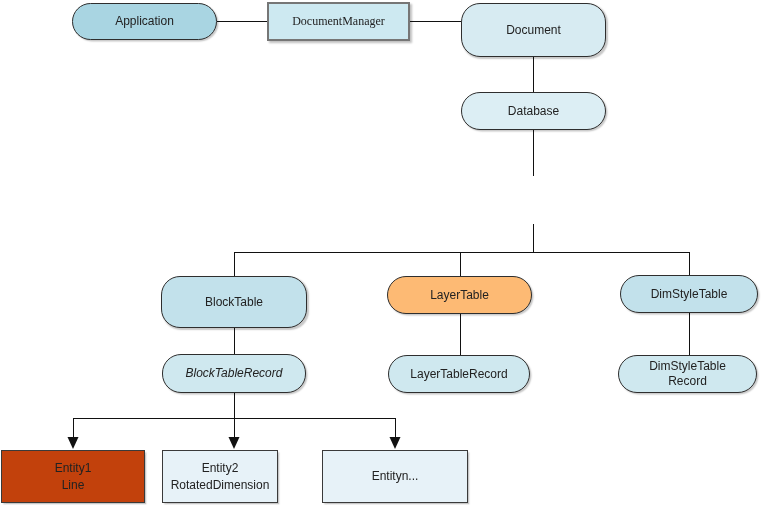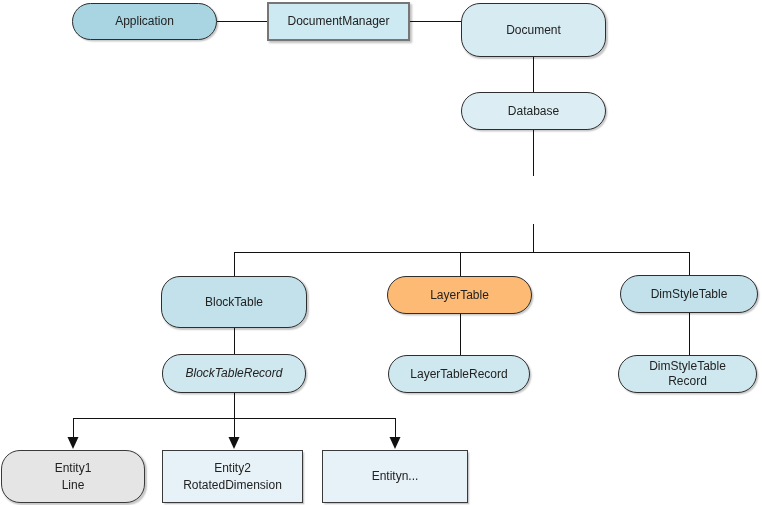--- a/index.html
+++ b/index.html
@@ -20,21 +20,21 @@
   #n-document           {left:461px;top:3px;  width:145px;height:54px;}
   #n-database           {left:461px;top:92px; width:145px;height:38px;align-items:center;}
   #n-tables             {left:460px;top:176px;width:146px;height:52px;}
   #n-block-table        {left:161px;top:276px;width:146px;height:52px;}
   #n-layer-table        {left:387px;top:276px;width:145px;height:38px;}
   #n-dim-style-table    {left:620px;top:275px;width:138px;height:38px;}
   #n-block-table-record {left:162px;top:354px;width:144px;height:39px;}
   #n-layer-table-record {left:388px;top:355px;width:142px;height:38px;}
   #n-dim-style-table-record{left:618px;top:355px;width:139px;height:38px;line-height:15px;}
   #n-entity1            {left:1px;  top:450px;width:144px;height:53px;}
-  #n-entity2            {left:162px;top:450px;width:141px;height:53px;}
+  #n-entity2            {left:162px;top:450px;width:116px;height:53px;}
   #n-entityn            {left:322px;top:450px;width:146px;height:53px;}
 </style>
 </head>
 <body>
 
 <div id="canvas">
 
   <svg id="wires" width="762" height="505" viewBox="0 0 762 505">
     <g stroke="#111111" stroke-width="1" fill="none" shape-rendering="crispEdges">
       <path d="M217,21 H267"></path>
@@ -59,21 +59,21 @@
       <polygon points="67.5,437 78.5,437 73,449"></polygon>
       <polygon points="228.5,437 239.5,437 234,449"></polygon>
       <polygon points="389.5,437 400.5,437 395,449"></polygon>
     </g>
   </svg>
 
   <div class="node stadium" id="n-application" style="background: rgb(169, 213, 226);">
     <span>Application</span>
   </div>
 
-  <div class="node rect-shadow" id="n-document-manager" style="background: rgb(205, 233, 241);">
+  <div class="node rect-shadow" id="n-document-manager" style="background: rgb(205, 233, 241); font-family: Liberation Serif, serif;">
     <span>DocumentManager</span>
   </div>
 
   <div class="node stadium" id="n-document" style="background: rgb(215, 235, 242);">
     <span>Document</span>
   </div>
 
   <div class="node stadium" id="n-database" style="background: rgb(220, 238, 244);">
     <span>Database</span>
   </div>
@@ -97,21 +97,21 @@
 
   <div class="node stadium" id="n-layer-table-record" style="background: rgb(207, 232, 239);">
     <span>LayerTableRecord</span>
   </div>
 
   <div class="node stadium" id="n-dim-style-table-record" style="background: rgb(207, 232, 239);">
     <span>DimStyleTable</span>
     <span>Record</span>
   </div>
 
-  <div class="node entity" id="n-entity1" style="background: #e5e5e5; border-radius: 19px;">
+  <div class="node entity" id="n-entity1" style="background: #c2410c;">
     <span>Entity1</span>
     <span>Line</span>
   </div>
 
   <div class="node entity" id="n-entity2" style="background: rgb(231, 242, 248);">
     <span>Entity2</span>
     <span>RotatedDimension</span>
   </div>
 
   <div class="node entity" id="n-entityn" style="background: rgb(231, 242, 248);">

